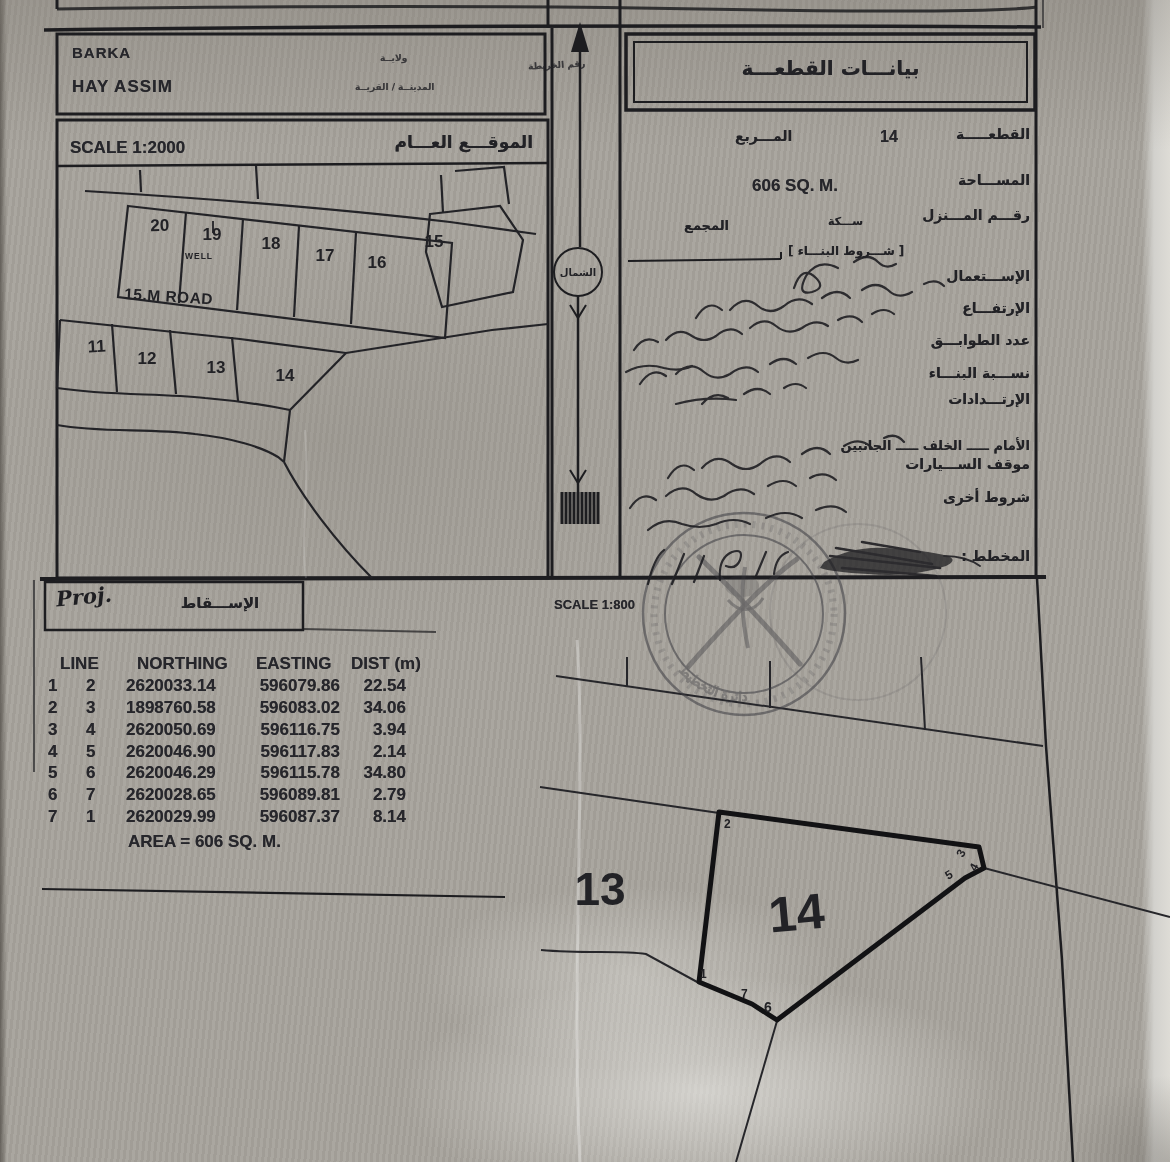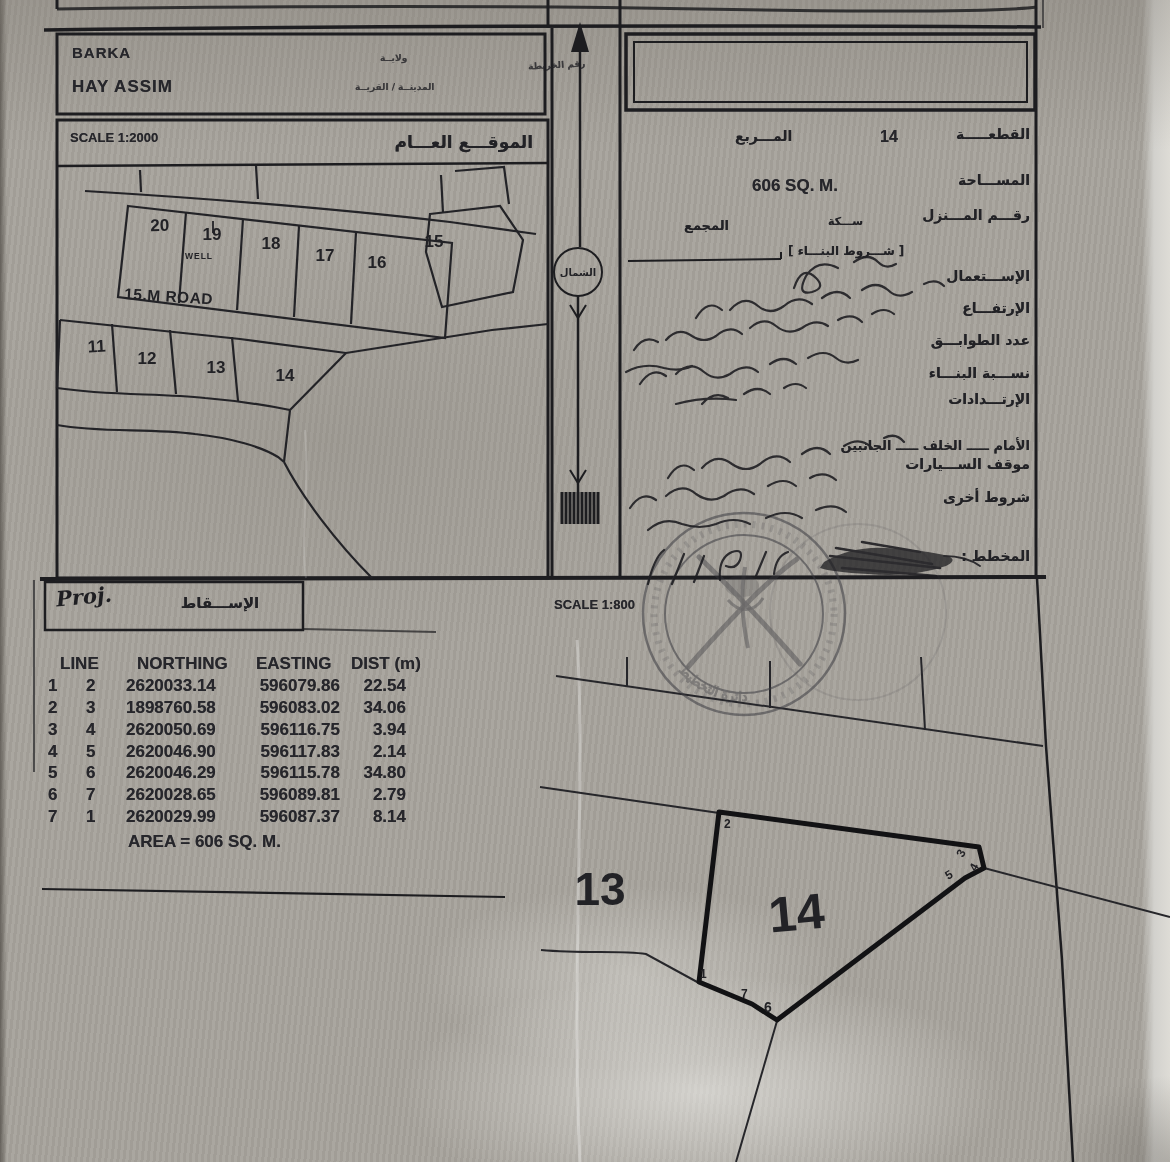--- a/index.html
+++ b/index.html
@@ -206,23 +206,24 @@
 
     <text x="578" y="276" font-size="10" text-anchor="middle" fill="#222226" font-family="DejaVu Sans, sans-serif" font-weight="bold">الشمال</text>
   </svg>
 
   <div class="abs lat" style="left:72px;top:44px;font-size:15px;letter-spacing:1px">BARKA</div>
   <div class="abs lat" style="left:72px;top:77px;font-size:17px;letter-spacing:1px">HAY ASSIM</div>
   <div class="abs ar ar-sm" style="left:380px;top:53px;">ولايــة</div>
   <div class="abs ar ar-sm" style="left:355px;top:82px;">المدينــة / القريــة</div>
   <div class="abs ar ar-sm" style="left:528px;top:60px;transform:rotate(-3deg)">رقم الخريطة</div>
 
-  <div class="abs lat" style="left:70px;top:130px;font-size:13px;">SCALE 1:2000</div>
+  <div class="abs lat" style="left:70px;top:138px;font-size:17px;">SCALE 1:2000</div>
   <div class="abs ar" style="left:330px;top:132px;width:203px;text-align:right;font-size:17px;">الموقـــع العـــام</div>
 
+  <div class="abs ar" style="left:634px;top:56px;width:393px;text-align:center;font-size:20px;">بيانـــات القطعـــة</div>
 
   <div class="abs ar rp" style="top:126px;">القطعـــــة</div>
   <div class="abs lat" style="left:880px;top:128px;font-size:16px;">14</div>
   <div class="abs ar" style="left:735px;top:128px;font-size:14px;">المـــربع</div>
 
   <div class="abs ar rp" style="top:172px;">المســـاحة</div>
   <div class="abs lat" style="left:752px;top:176px;font-size:17px;">606 SQ. M.</div>
 
   <div class="abs ar rp" style="top:207px;">رقـــم المـــنزل</div>
   <div class="abs ar" style="left:828px;top:215px;font-size:11px;">ســـكة</div>

